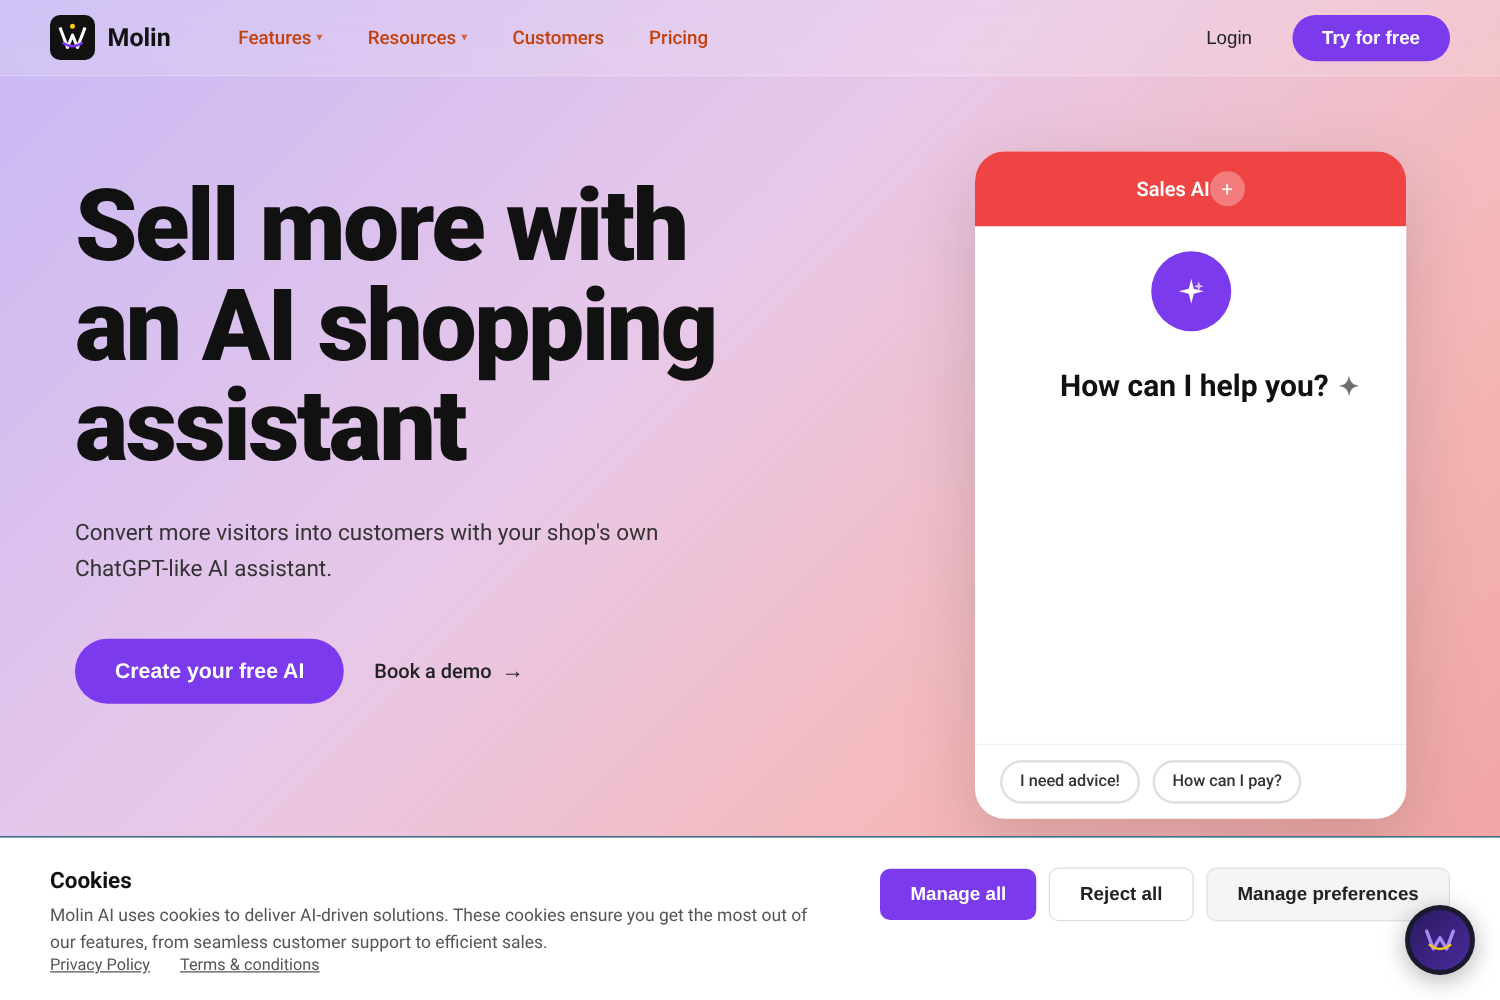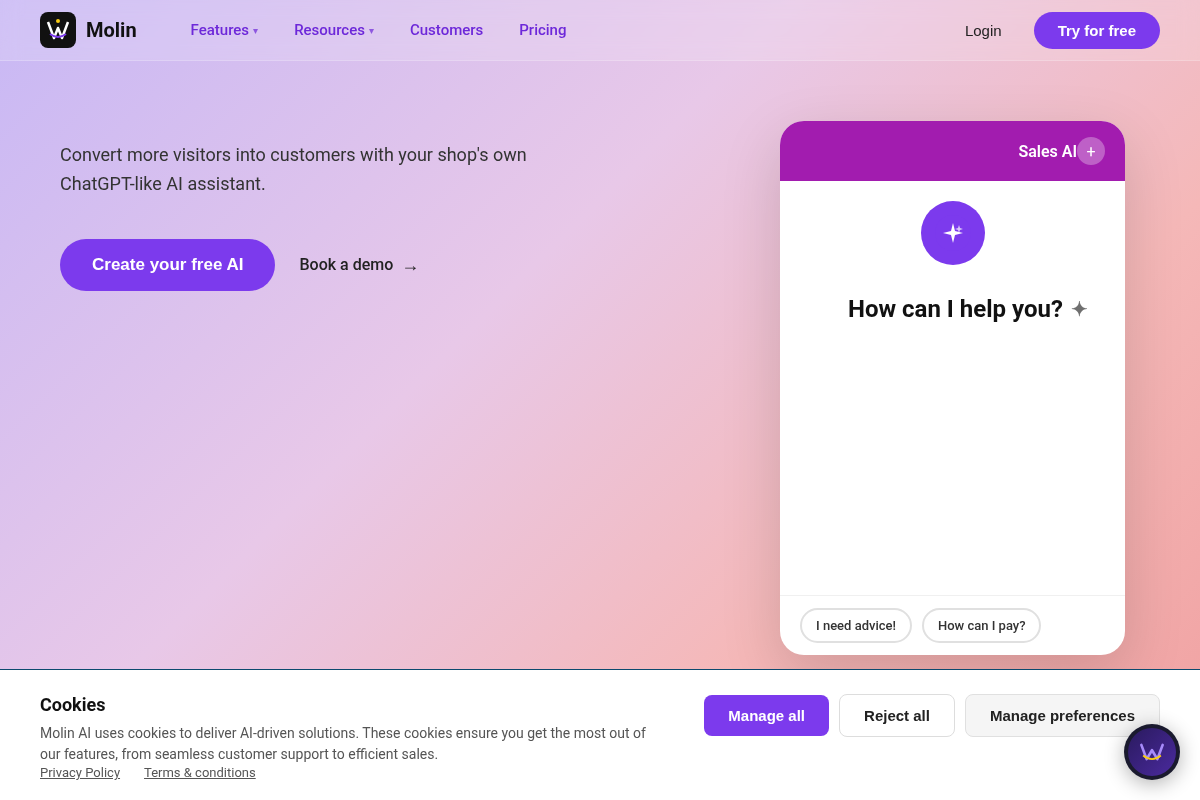--- a/index.html
+++ b/index.html
@@ -58,21 +58,21 @@
       flex: 1;
     }
 
     .nav-item {
       display: flex;
       align-items: center;
       gap: 4px;
       padding: 8px 14px;
       font-size: 15px;
       font-weight: 500;
-      color: #6d28d9;
+      color: #c2410c;
       cursor: pointer;
       border-radius: 8px;
       text-decoration: none;
     }
 
     .nav-item .chevron {
       font-size: 10px;
       opacity: 0.7;
     }
 
@@ -176,25 +176,25 @@
 
     .phone-mockup {
       background: white;
       border-radius: 24px;
       box-shadow: 0 20px 60px rgba(0,0,0,0.15);
       overflow: hidden;
       width: 345px;
     }
 
     .phone-header {
-      background: #a21caf;
+      background: #ef4444;
       padding: 16px 20px;
       display: flex;
       align-items: center;
-      justify-content: flex-end;
+      justify-content: center;
     }
 
     .phone-header-title {
       color: white;
       font-size: 16px;
       font-weight: 600;
     }
 
     .phone-header-icon {
       width: 28px;
@@ -420,20 +420,25 @@
   </div>
 
   <div class="nav-right">
     <button class="login-btn">Login</button>
     <button class="try-free-btn">Try for free</button>
   </div>
 </nav>
 
 <section class="hero">
   <div class="hero-left">
+    <h1 class="hero-title">
+      <span>Sell more with</span><br>
+      <span>an AI shopping</span><br>
+      <span>assistant</span>
+    </h1>
     <p class="hero-subtitle">Convert more visitors into customers with your shop's own ChatGPT-like AI assistant.</p>
     <div class="hero-buttons">
       <button class="create-ai-btn">Create your free AI</button>
       <a class="book-demo-link" href="#">
         <span>Book a demo</span>
         <span class="arrow">→</span>
       </a>
     </div>
   </div>
 

